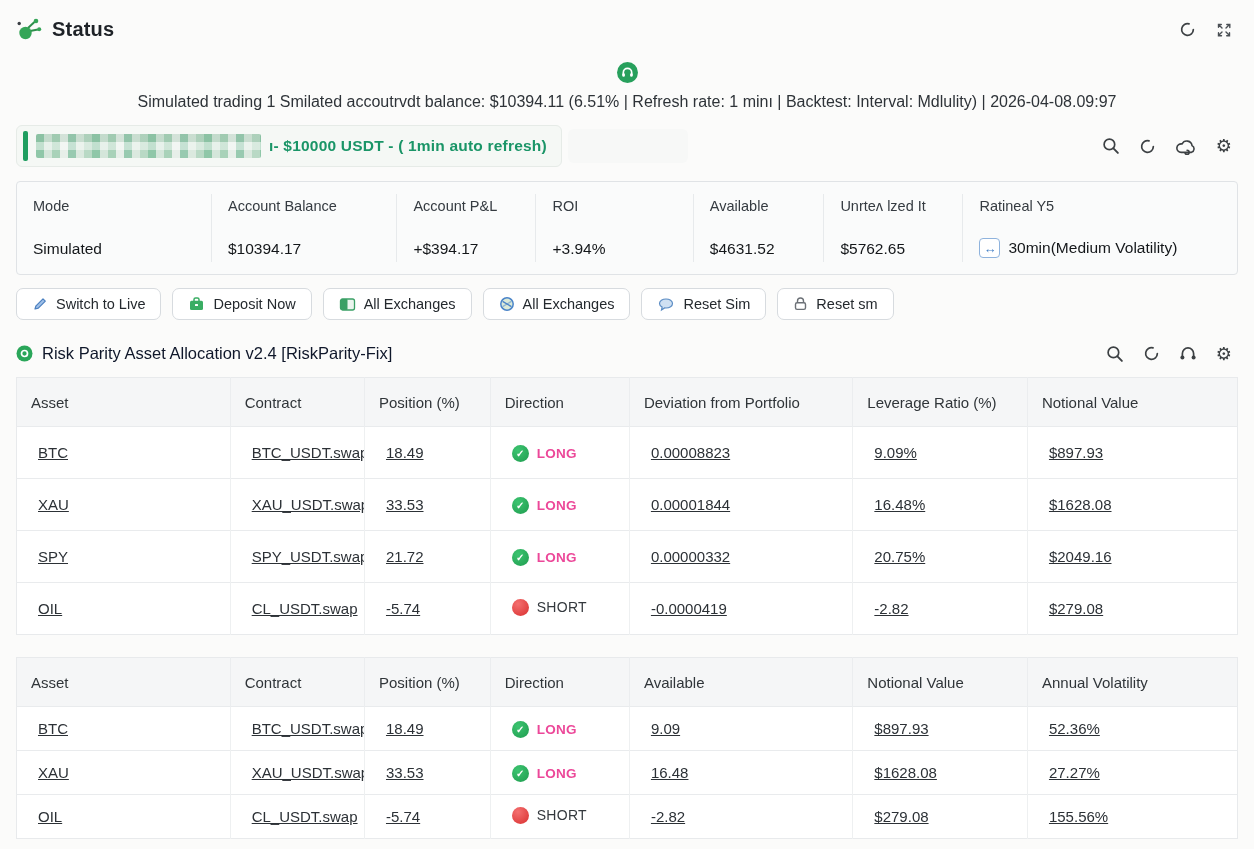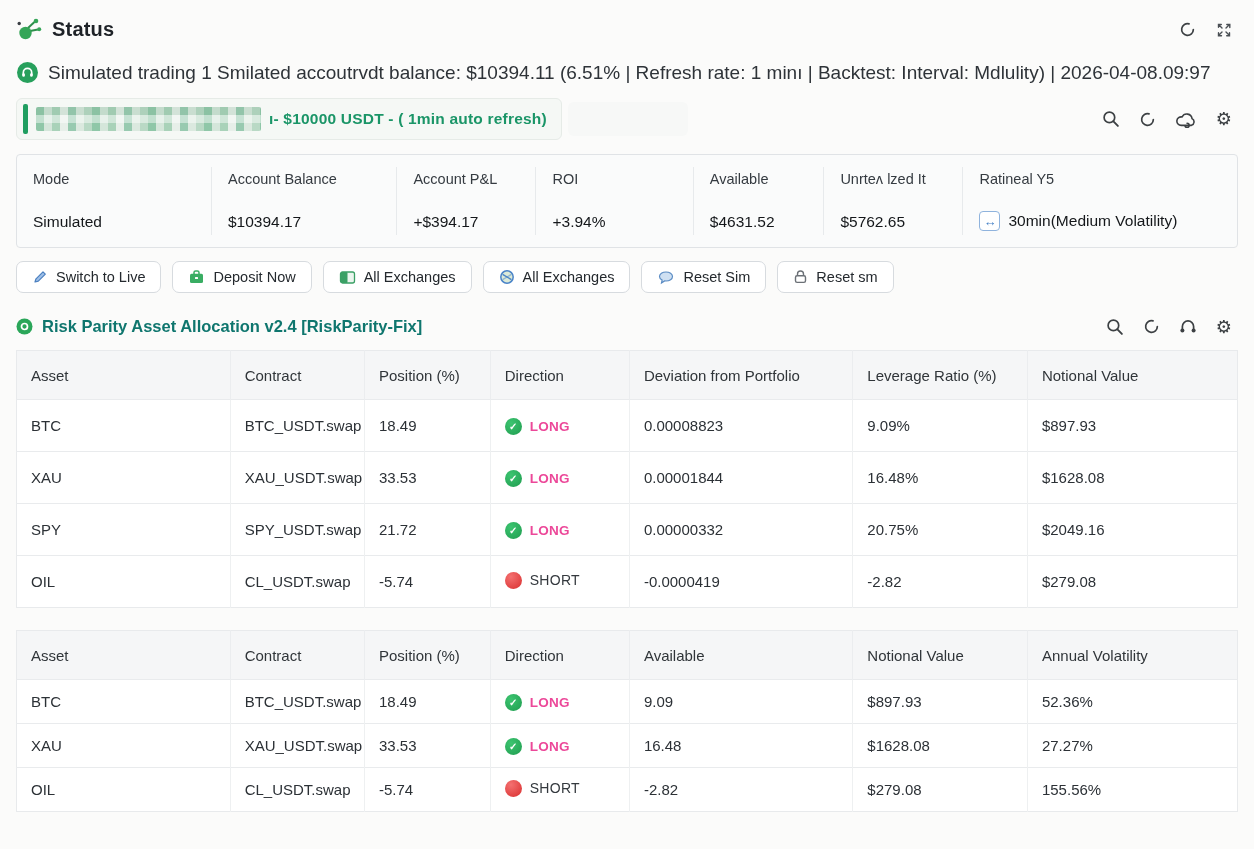--- a/index.html
+++ b/index.html
@@ -9,21 +9,21 @@
 
   
   .win-header { display:flex; justify-content:space-between; align-items:center; margin:4px 0 2px;gap:28px; }
   .win-title-wrap { display:flex; align-items:center; gap:9px; }
   .win-title { font-size:20px; font-weight:700; color:#1e2227; letter-spacing:.2px; }
   .win-actions { display:flex; align-items:center; gap:20px; padding-right:6px; }
   .icon-btn { display:inline-flex; align-items:center; justify-content:center; cursor:pointer; background:none; border:none; color:#3c4043; }
   .gear-glyph { font-size:18px; color:#3c4043; line-height:1; }
 
   
-  .status-line { display:flex; align-items:center; gap:9px; margin:18px 0 14px; font-size:19px; color:#2e3338; }
+  .status-line { display:flex; align-items:center; gap:9px; margin:18px 0 14px; font-size:16px; color:#2e3338;flex-direction:column; }
 
   
   .account-row { display:flex; justify-content:space-between; margin:6px 0 14px; }
   .account-left { display:flex; align-items:center; gap:6px; }
   .account-pill { display:flex; align-items:center; gap:8px; background:#f5f8f5; border:1px solid #e6ebe7; border-radius:6px; padding:5px 14px 5px 6px; }
   .bracket-bar { width:5px; height:30px; background:#1f9e60; border-radius:2px; }
   .mosaic { width:225px; height:24px; border-radius:2px;
     background-image:
       repeating-linear-gradient(0deg, rgba(255,255,255,0) 0 8px, rgba(255,255,255,.45) 8px 16px, rgba(120,170,140,.18) 16px 24px),
       repeating-linear-gradient(90deg, #8fc7a8 0 8px, #d4e6da 8px 16px, #a9d2b9 16px 24px, #e7efe9 24px 32px, #98cab0 32px 40px, #dbe9df 40px 48px, #b9d9c5 48px 56px);
@@ -42,27 +42,27 @@
   .range-box { display:inline-flex; align-items:center; justify-content:center; width:21px; height:20px; border:1px solid #8fb3dd; border-radius:4px; color:#4a84c8; font-size:13px; background:#fff; }
 
   
   .actions-row { display:flex; gap:11px; margin:13px 0 20px; }
   .action-btn { display:inline-flex; align-items:center; gap:8px; background:#fff; border:1px solid #d7dbdf; border-radius:7px; padding:7px 15px; font-size:14.5px; color:#24292e; font-weight:500; font-family:"Liberation Sans",sans-serif; cursor:pointer; white-space:nowrap; }
   .action-btn .btn-icon { display:inline-flex; }
 
   
   .section-header { display:flex; justify-content:space-between; align-items:center; margin:24px 0 14px; }
   .section-title-wrap { display:flex; align-items:center; gap:9px; }
-  .section-title { font-size:16.5px; font-weight:700; color:#0f766e; }
+  .section-title { font-size:16.5px; font-weight:400; color:#0f172a; }
 
   
   table.data-table { width:100%; border-collapse:collapse; background:#fff; border:1px solid #e8eaec; table-layout:fixed; }
   .data-table th { text-align:left; background:#f5f6f7; font-weight:400; color:#303539; font-size:15px; height:49px; padding:4px 14px; border-right:1px solid #ebedef; white-space:nowrap; overflow:hidden; }
   .data-table th:last-child { border-right:none; }
-  .data-table td { font-size:15px; color:#2c3136; padding:0 14px; border-top:1px solid #e9ebed; border-right:1px solid #eef0f1; white-space:nowrap; overflow:hidden; }
+  .data-table td { font-size:15px; color:#2c3136; padding:0 21px; border-top:1px solid #e9ebed; border-right:1px solid #eef0f1; white-space:nowrap; overflow:hidden;text-decoration:underline; }
   .data-table td:last-child { border-right:none; }
   #allocation-table td { height:52px; }
   #position-table td { height:44px; }
   #position-table { margin-top:22px; }
 
   .dir { display:inline-flex; align-items:center; gap:8px; }
   .dir-icon { width:17px; height:17px; border-radius:50%; display:inline-flex; align-items:center; justify-content:center; }
   .dir-icon.long { background:radial-gradient(circle at 35% 30%, #3cc470, #1f9c4f); color:#fff; font-size:10px; font-weight:700; }
   .dir-icon.short { background:radial-gradient(circle at 35% 28%, #f47070, #d92f2f); }
   .dir-label.long { color:#ec4899; font-weight:700; font-size:13.5px; letter-spacing:.3px; }

